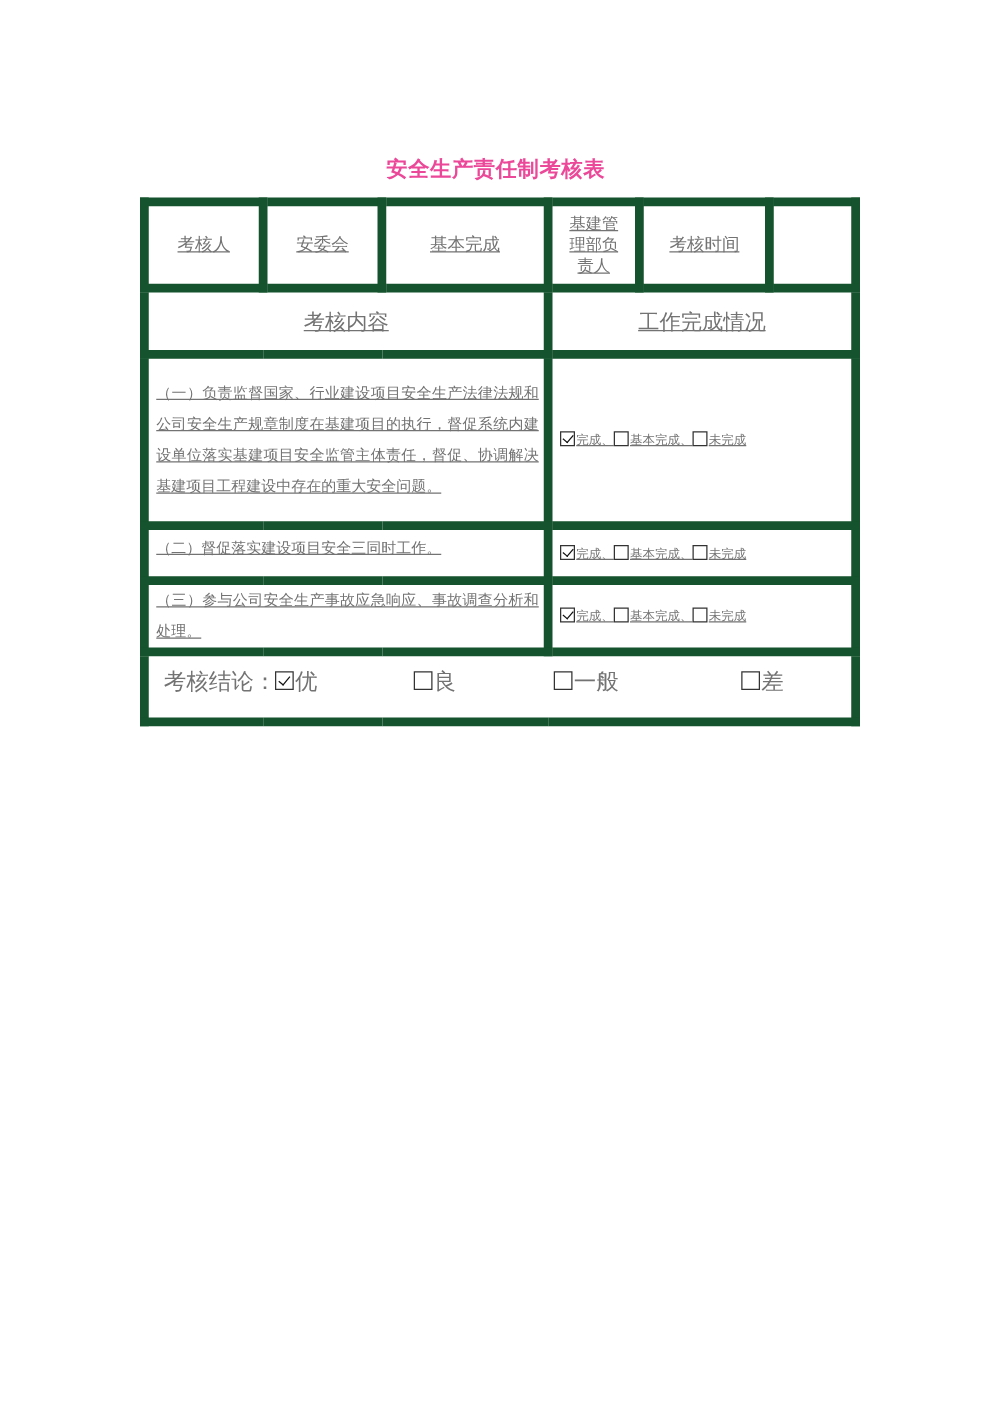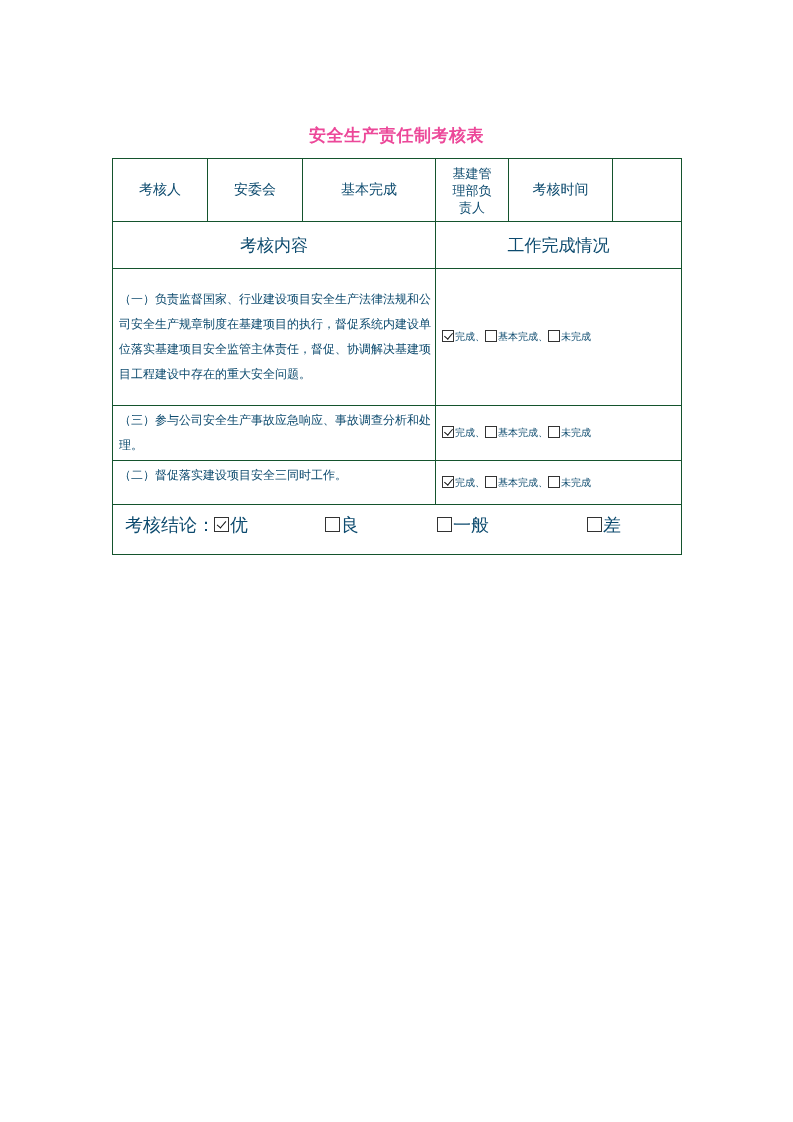--- a/index.html
+++ b/index.html
@@ -3,21 +3,21 @@
 <meta charset="utf-8">
 <style>
   html, body { margin:0; padding:0; background:#ffffff; }
   body { width:793px; height:1122px; position:relative; overflow:hidden;
          font-family:"DejaVu Serif","Liberation Serif",serif; color:#222; }
   .title { position:absolute; top:124px; left:0; width:793px; text-align:center;
            font-family:"DejaVu Sans","Liberation Sans",sans-serif; font-weight:bold;
            font-size:17px; color:#ec4899; letter-spacing:0.5px; }
   table { position:absolute; left:112px; top:158px; width:569px; border-collapse:collapse;
           table-layout:fixed; }
-  td { border:1px solid #14532d; padding:0; vertical-align:middle; color:#0c4a6e; }
+  td { border:7px solid #14532d; padding:0; vertical-align:middle; color:#737373;text-decoration:underline; }
   .hdr td { height:62px; text-align:center; font-size:14px; }
   .hdr td.stack { font-size:13px; line-height:17px; }
   .sec td { height:46px; text-align:center; font-size:17px;margin-left:16px; }
   .content { font-size:12px; line-height:25px; padding:0 4px 0 6px; text-align:justify;margin-top:32px; }
   .status { font-size:10px; padding-left:6px; white-space:nowrap; }
   .box { display:inline-block; width:12px; height:12px; border:1px solid #333;
          vertical-align:-2px; margin-right:1px; box-sizing:border-box; position:relative; }
   .box.checked::after { content:""; position:absolute; left:3px; top:0px; width:4px; height:7px;
          border:solid #111; border-width:0 1.6px 1.6px 0; transform:rotate(40deg); }
   .concl td { height:49px; font-size:18px; }
@@ -58,29 +58,29 @@
     <td colspan="3">工作完成情况</td>
   </tr>
 
   <tr style="height:137px">
     <td colspan="3" class="content">（一）负责监督国家、行业建设项目安全生产法律法规和公司安全生产规章制度在基建项目的执行，督促系统内建设单位落实基建项目安全监管主体责任，督促、协调解决基建项目工程建设中存在的重大安全问题。</td>
     <td colspan="3" class="status">
       <span class="box checked"></span><span>完成、</span><span class="box"></span><span>基本完成、</span><span class="box"></span><span>未完成</span>
     </td>
   </tr>
 
-  <tr style="height:55px">
-    <td colspan="3" class="content">（三）参与公司安全生产事故应急响应、事故调查分析和处理。</td>
+  <tr style="height:44px">
+    <td colspan="3" class="content" style="vertical-align:top;padding-top:2px">（二）督促落实建设项目安全三同时工作。</td>
     <td colspan="3" class="status">
       <span class="box checked"></span><span>完成、</span><span class="box"></span><span>基本完成、</span><span class="box"></span><span>未完成</span>
     </td>
   </tr>
 
-  <tr style="height:44px">
-    <td colspan="3" class="content" style="vertical-align:top;padding-top:2px">（二）督促落实建设项目安全三同时工作。</td>
+  <tr style="height:55px">
+    <td colspan="3" class="content">（三）参与公司安全生产事故应急响应、事故调查分析和处理。</td>
     <td colspan="3" class="status">
       <span class="box checked"></span><span>完成、</span><span class="box"></span><span>基本完成、</span><span class="box"></span><span>未完成</span>
     </td>
   </tr>
 
   <tr class="concl">
     <td colspan="6">
       <div class="inner">
         <span class="item" style="left:12px">考核结论：</span>
         <span class="item" style="left:101px"><span class="box checked"></span><span>优</span></span>

